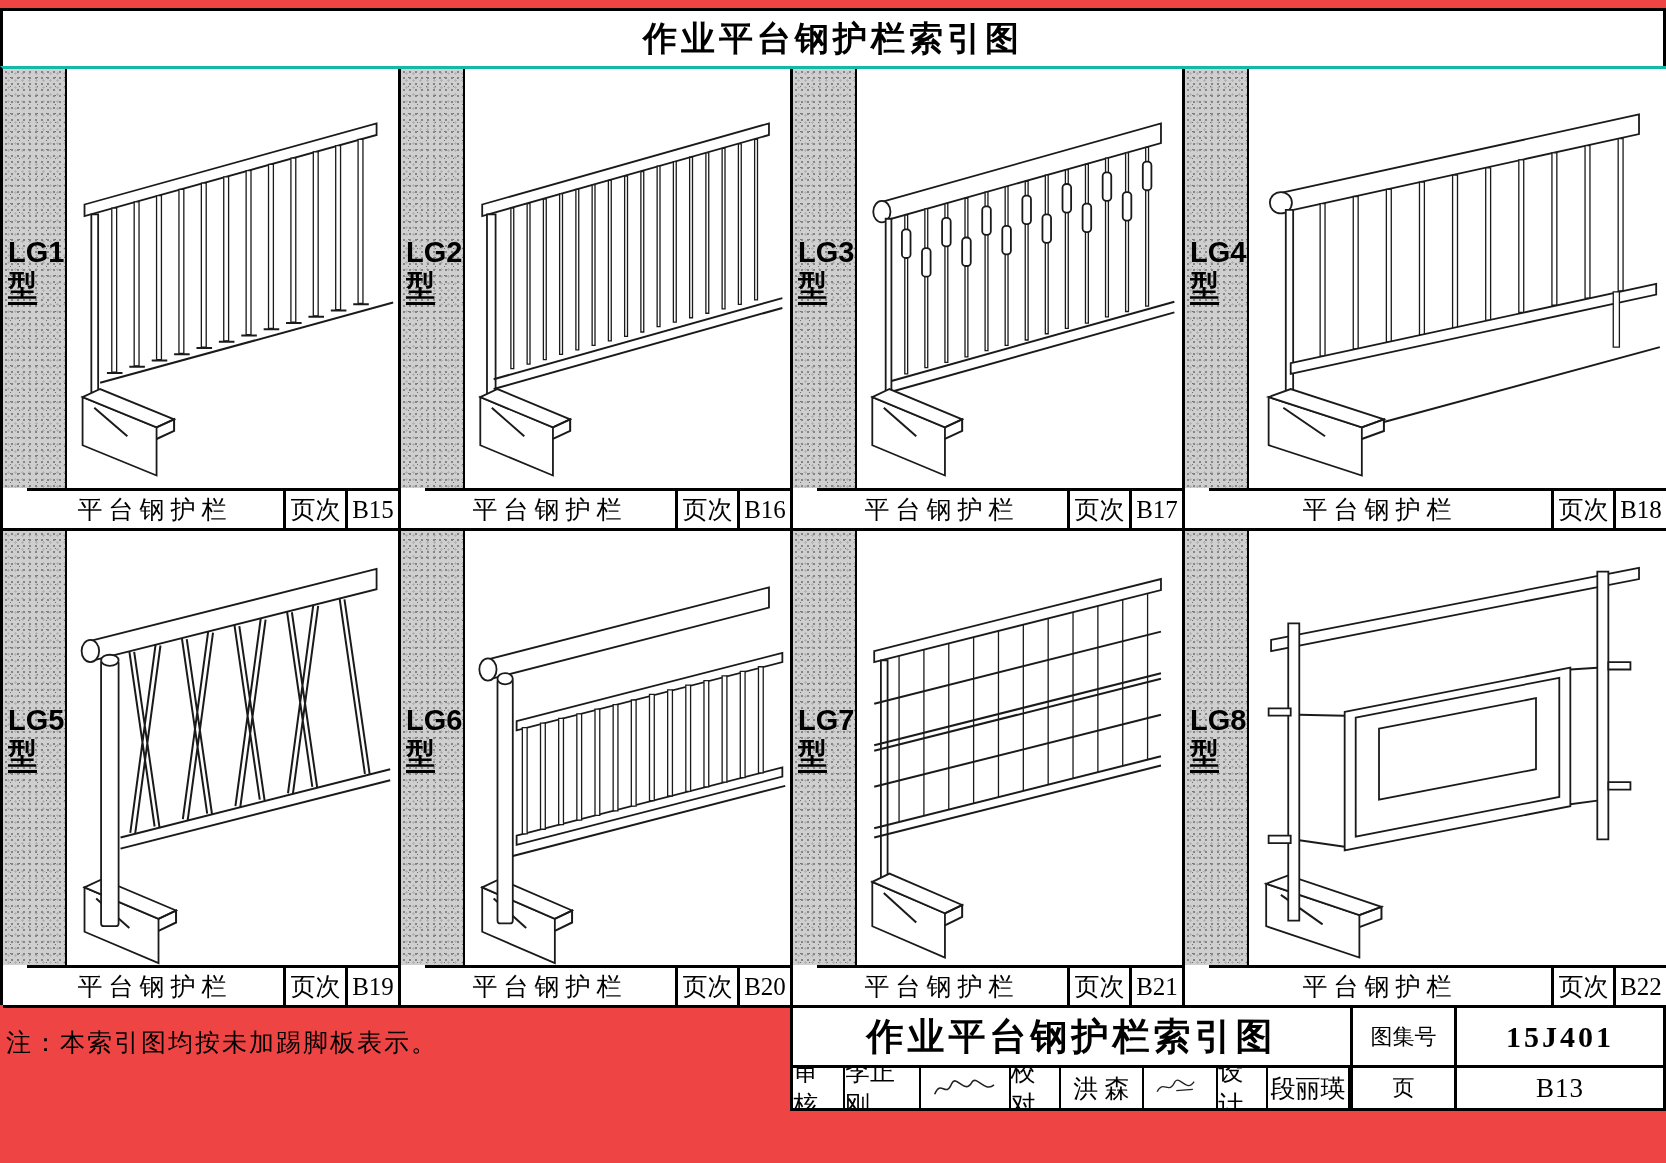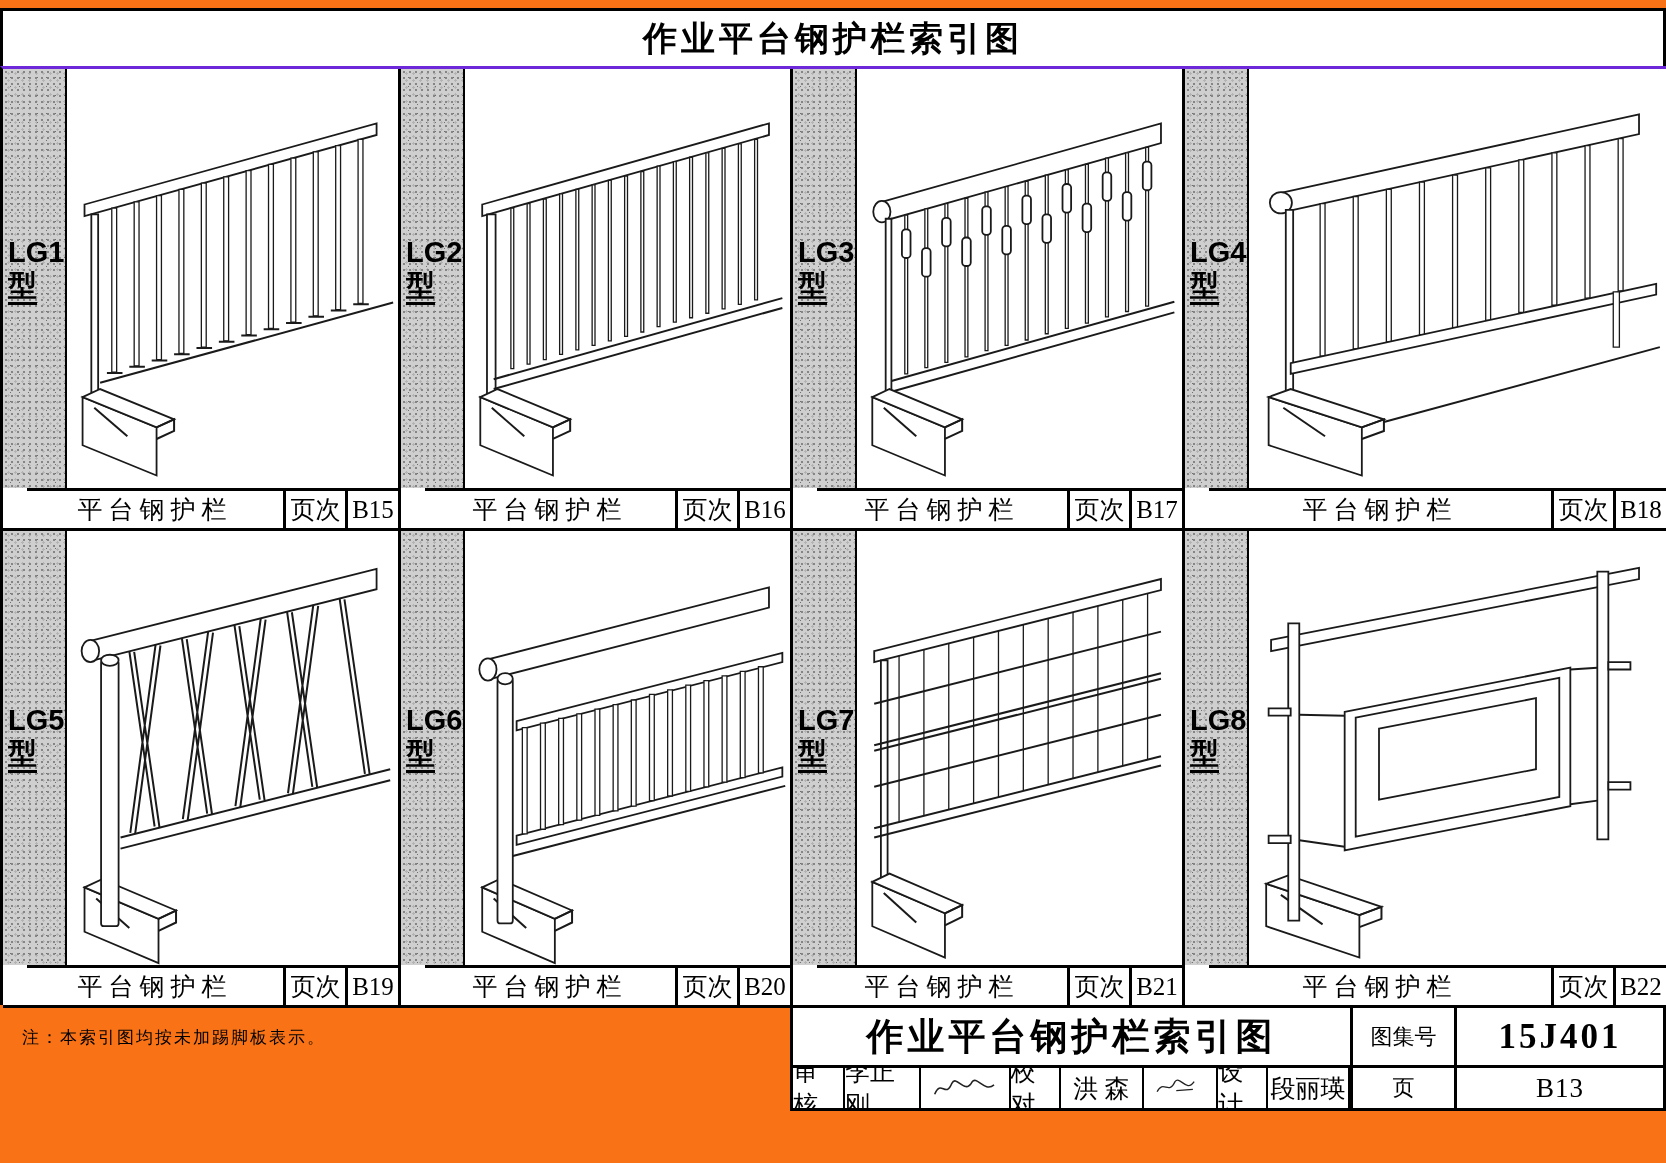--- a/index.html
+++ b/index.html
@@ -1,33 +1,33 @@
 <!DOCTYPE html>
 <html><head>
 <meta charset="utf-8">
 <style>
   * { margin:0; padding:0; box-sizing:border-box; }
   html,body { background:#ffffff; }
   body { width:1666px; height:1163px; font-family:"Liberation Serif", serif; color:#000; }
-  .page { position:relative; width:1666px; height:1163px; background:#f97316; overflow:hidden; }
+  .page { position:relative; width:1666px; height:1163px; background:#ef4444; overflow:hidden; }
 
   .title-bar {
     position:absolute; left:0; top:8px; width:1666px; height:58px;
     border:3px solid #000; border-bottom:none;
     display:flex; align-items:center; justify-content:center;
     font-family:"Liberation Sans", sans-serif; font-weight:bold; font-size:34px; letter-spacing:4px;
     background:#fff;
   }
 
   .grid {
     position:absolute; left:0; top:66px; width:1666px; height:939px;
     display:grid;
     grid-template-columns:398px 392px 392px 484px;
     grid-template-rows:462px 477px;
-    border-top:3px solid #6d28d9; border-left:3px solid #000;
+    border-top:3px solid #14b8a6; border-left:3px solid #000;
     background:#fff;
   }
   .cell { border-right:3px solid #000; border-bottom:3px solid #000; display:flex; flex-direction:column; background:#fff; }
   .cell-body { flex:1; display:flex; min-height:0; }
 
   .type-strip {
     flex:0 0 64px; position:relative; border-right:2px solid #000;
     background-color:#cfcfcf;
     background-image:
       radial-gradient(circle, #858585 0.8px, transparent 1.1px),
@@ -47,28 +47,28 @@
   .dw { position:absolute; inset:0; width:100%; height:100%; }
   .dw line, .dw polyline, .dw path { stroke:#1a1a1a; stroke-width:2; fill:none; vector-effect:non-scaling-stroke; }
   .dw rect, .dw polygon, .dw ellipse { stroke:#1a1a1a; stroke-width:1.8; fill:#fff; vector-effect:non-scaling-stroke; }
   .dw .thin { stroke-width:1.3; }
 
   .caption-row { height:40px; flex:0 0 40px; border-top:3px solid #000; display:flex; font-size:25px;margin-left:24px; }
   .cap-name { flex:1; display:flex; align-items:center; justify-content:center; border-right:3px solid #000; letter-spacing:6px; }
   .cap-pl { width:62px; display:flex; align-items:center; justify-content:center; border-right:3px solid #000; }
   .cap-pn { width:50px; display:flex; align-items:center; justify-content:center;border-radius:9px; }
 
-  .note { position:absolute; left:22px; top:1026px; font-size:17px; letter-spacing:2px; }
+  .note { position:absolute; left:6px; top:1026px; font-size:25px; letter-spacing:2px; }
 
   .title-block { position:absolute; left:790px; top:1005px; width:876px; border:3px solid #000; background:#fff; }
   .tb-row1 { display:flex; height:60px; border-bottom:3px solid #000; }
   .tb-title { width:560px; border-right:3px solid #000; display:flex; align-items:center; justify-content:center;
               font-family:"Liberation Sans", sans-serif; font-weight:bold; font-size:37px; letter-spacing:4px; }
   .tb-atlas-label { width:104px; border-right:3px solid #000; display:flex; align-items:center; justify-content:center; font-size:22px; }
-  .tb-atlas-no { flex:1; display:flex; align-items:center; justify-content:center; font-size:35px; font-weight:bold; letter-spacing:3px; }
+  .tb-atlas-no { flex:1; display:flex; align-items:center; justify-content:center; font-size:30px; font-weight:bold; letter-spacing:3px; }
   .tb-row2 { display:flex; height:40px; }
   .sig-area { width:560px; display:flex; border-right:3px solid #000; }
   .sig-cell { display:flex; align-items:center; justify-content:center; border-right:2px solid #000; font-size:25px; overflow:hidden; }
   .sig-cell.last { border-right:none; }
   .w-label { width:52px; }
   .w-name1 { width:76px; }
   .w-sig1 { width:90px; }
   .w-label2 { width:50px; }
   .w-name2 { width:84px; }
   .w-sig2 { width:74px; }

